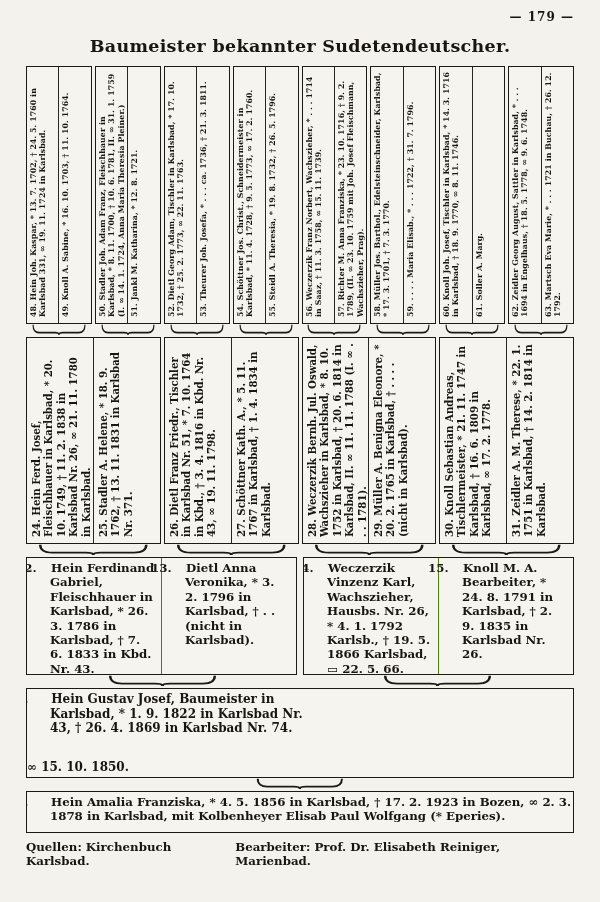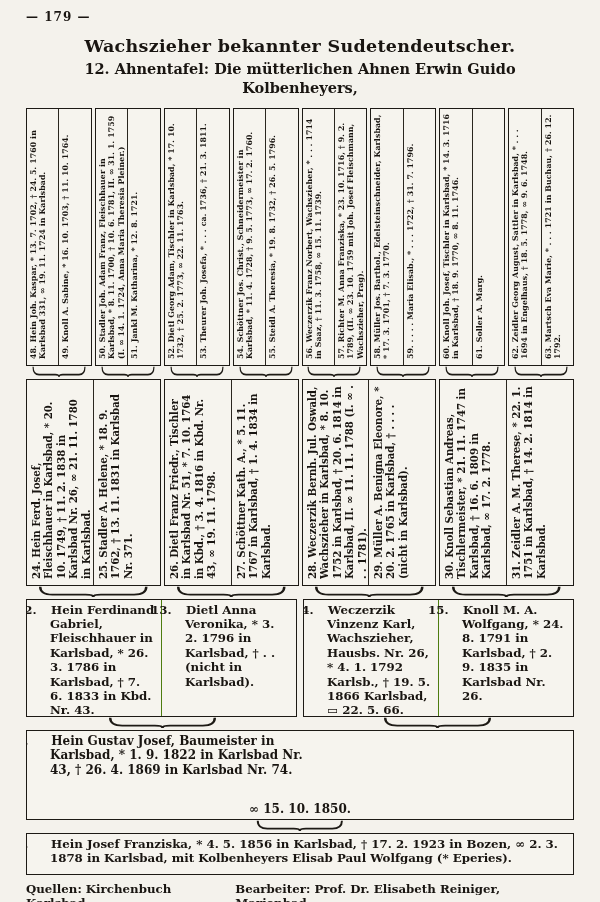--- a/index.html
+++ b/index.html
@@ -4,21 +4,21 @@
 <style>
   html,body{margin:0;padding:0;}
   body{
     width:600px;height:902px;overflow:hidden;
     background:#f4f2ec;
     font-family:"DejaVu Serif","Liberation Serif",serif;
     color:#191511;
     -webkit-font-smoothing:antialiased;
   }
   .page{width:548px;margin:0 auto;padding-top:10px;}
-  .pagenum{text-align:left;font-size:12px;font-weight:bold;letter-spacing:1px;margin-bottom:12px;}
+  .pagenum{text-align:right;font-size:12px;font-weight:bold;letter-spacing:1px;margin-bottom:12px;}
   .title{text-align:center;font-size:17.5px;font-weight:bold;margin:0 0 4px 0;letter-spacing:.3px;}
   .subtitle{text-align:center;font-size:14.5px;font-weight:bold;margin:0;line-height:1.3;}
   .tbl{margin-top:10px;}
 
   .rowflex{display:flex;gap:3px;}
   .pairbox{
     border:1.6px solid #1d1a15;background:#f6f4ee;
     display:flex;flex:1 1 0;overflow:hidden;
   }
   
@@ -47,36 +47,35 @@
   .bracerow.g2b .brace{width:16%;}
   
   .hbox{flex-direction:column;}
   .cellpair{display:flex;flex:1 1 auto;}
   .hcell{width:50%;padding:3px 6px 1px 6px;font-size:11.8px;font-weight:bold;line-height:1.22;}
   .hcell .body{display:block;padding-left:17px;text-indent:-17px;}
   .hcell + .hcell{border-left:1px solid #4d7c0f;}
   .g3{height:116px;}
   .g2{height:88px;}
   .g2 .hcell{font-size:12px;}
-  .marr{text-align:center;font-size:12px;font-weight:bold;padding:0 0 3px 0;}
+  .marr{text-align:left;font-size:12px;font-weight:bold;padding:0 0 3px 0;}
   .g1{height:40px;}
   .g1 .hcell{width:100%;border-left:none;}
   .num{display:inline-block;min-width:14px;}
   .pname{font-weight:bold;}
   .footer{display:flex;justify-content:space-between;font-size:11.8px;font-weight:bold;margin-top:7px;}
 </style>
 </head>
 <body>
 
 <div class="page">
 
   <div class="pagenum">— 179 —</div>
 
-  <h1 class="title">Wachszieher bekannter Sudetendeutscher.</h1>
-  <p class="subtitle">12. Ahnentafel: Die mütterlichen Ahnen Erwin Guido Kolbenheyers,</p>
+  <h1 class="title">Baumeister bekannter Sudetendeutscher.</h1>
 
   <div class="tbl">
 
     <div class="rowflex">
       <div class="pairbox g5">
         <div class="vcell">
             <div class="vtext">48. Hein Joh. Kaspar, * 13. 7. 1702, † 24. 5. 1760 in Karlsbad 331, ∞ 19. 11. 1724 in Karlsbad.</div>
           </div>
         <div class="vcell">
             <div class="vtext">49. Knoll A. Sabine, * 16. 10. 1703, † 11. 10. 1764.</div>
@@ -252,21 +251,21 @@
           </div>
         </div>
 
       </div>
       <div class="pairbox hbox g3">
         <div class="cellpair">
           <div class="hcell">
             <span class="body"><span class="num">14.</span> <span class="pname">Weczerzik Vinzenz Karl,</span> <span>Wachszieher, Hausbs. Nr. 26, * 4. 1. 1792 Karlsb., † 19. 5. 1866 Karlsbad, ▭ 22. 5. 66.</span></span>
           </div>
           <div class="hcell">
-            <span class="body"><span class="num">15.</span> <span class="pname">Knoll M. A. Wolfgang,</span> <span>* 24. 8. 1791 in Karlsbad, † 2. 9. 1835 in Karlsbad Nr. 26.</span></span>
+            <span class="body"><span class="num">15.</span> <span class="pname">Knoll M. A. Bearbeiter,</span> <span>* 24. 8. 1791 in Karlsbad, † 2. 9. 1835 in Karlsbad Nr. 26.</span></span>
           </div>
         </div>
 
       </div>
     </div>
 
     <div class="bracerow g3b">
       <div class="bracecell">
           <svg class="brace" viewBox="0 0 100 14" preserveAspectRatio="none">
             <path d="M2,1 Q2,11 13,11 L43,11 Q50,11 50,14 Q50,11 57,11 L87,11 Q98,11 98,1" fill="none" stroke="#1d1a15" stroke-width="2.2"></path>
@@ -294,21 +293,21 @@
       <div class="bracecell">
           <svg class="brace" viewBox="0 0 100 14" preserveAspectRatio="none">
             <path d="M2,1 Q2,11 13,11 L43,11 Q50,11 50,14 Q50,11 57,11 L87,11 Q98,11 98,1" fill="none" stroke="#1d1a15" stroke-width="2.2"></path>
           </svg>
         </div>
     </div>
 
     <div class="rowflex">
       <div class="pairbox hbox g1">
         <div class="hcell">
-          <span class="body"><span class="num">3.</span> <span class="pname">Hein Josef Franziska,</span> <span>* 4. 5. 1856 in Karlsbad, † 17. 2. 1923 in Bozen, ∞ 2. 3. 1878 in Karlsbad, mit</span> <span class="pname">Kolbenheyers</span> <span>Elisab Paul Wolfgang (* Eperies).</span></span>
+          <span class="body"><span class="num">3.</span> <span class="pname">Hein Amalia Franziska,</span> <span>* 4. 5. 1856 in Karlsbad, † 17. 2. 1923 in Bozen, ∞ 2. 3. 1878 in Karlsbad, mit</span> <span class="pname">Kolbenheyer</span> <span>Elisab Paul Wolfgang (* Eperies).</span></span>
         </div>
       </div>
     </div>
 
   </div>
 
   <div class="footer">
     <span>Quellen: Kirchenbuch Karlsbad.</span>
     <span>Bearbeiter: Prof. Dr. Elisabeth Reiniger, Marienbad.</span>
   </div>

